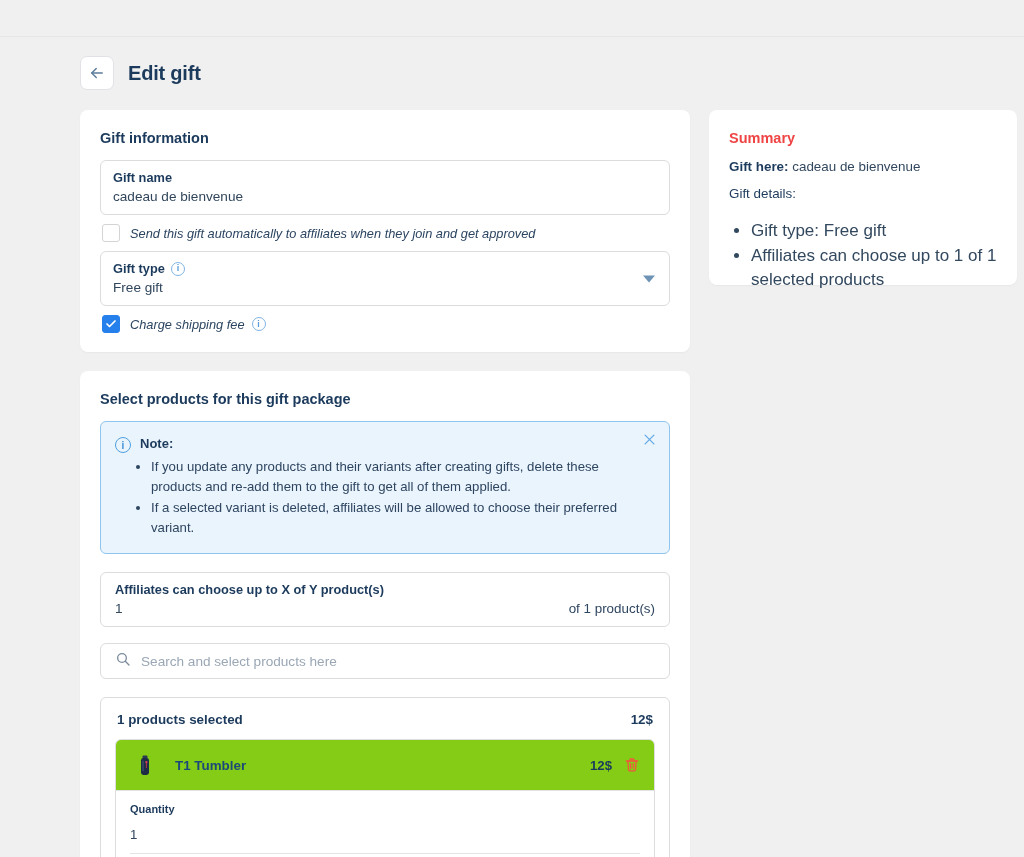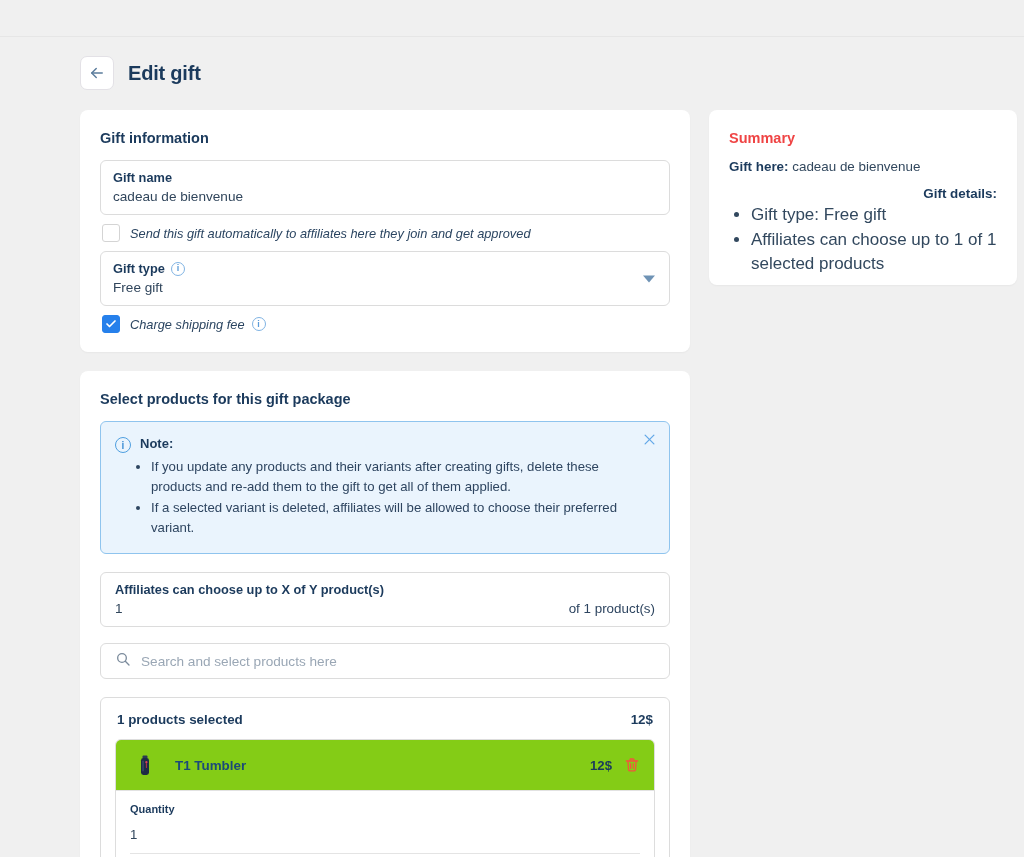--- a/index.html
+++ b/index.html
@@ -332,21 +332,21 @@
     font-weight: bold;
     color: #ef4444;
     margin-bottom: 13px;
   }
   .sum-line {
     font-size: 13.4px;
     color: #32485e;
     margin-bottom: 12px;
   }
   .sum-line b { color: #1b3a5c; font-weight: bold; }
-  .sum-sub { font-size: 13.4px; font-weight: bold; color: #1b3a5c; margin-bottom: 2px; text-align: right; }
+  .sum-sub { font-size: 13.4px; font-weight: normal; color: #1b3a5c; margin-bottom: 18px; }
   .sum-list { margin: 0 0 0 22px; padding: 0; }
   .sum-list li {
     font-size: 17px;
     color: #32485e;
     line-height: 1.45;
   }
 </style>
 </head>
 <body>
 
@@ -369,21 +369,21 @@
   <div class="card" id="gift-info-card">
     <div class="card-title">Gift information</div>
 
     <div class="field-box">
       <div class="field-label">Gift name</div>
       <div class="field-value">cadeau de bienvenue</div>
     </div>
 
     <div class="check-row">
       <div class="cbox"></div>
-      <div class="check-label">Send this gift automatically to affiliates here they join and get approved</div>
+      <div class="check-label">Send this gift automatically to affiliates when they join and get approved</div>
     </div>
 
     <div class="field-box">
       <div class="field-label">
         <span>Gift type</span>
         <span class="info-i">i</span>
       </div>
       <div class="field-value">Free gift</div>
       <div class="select-caret"></div>
     </div>

